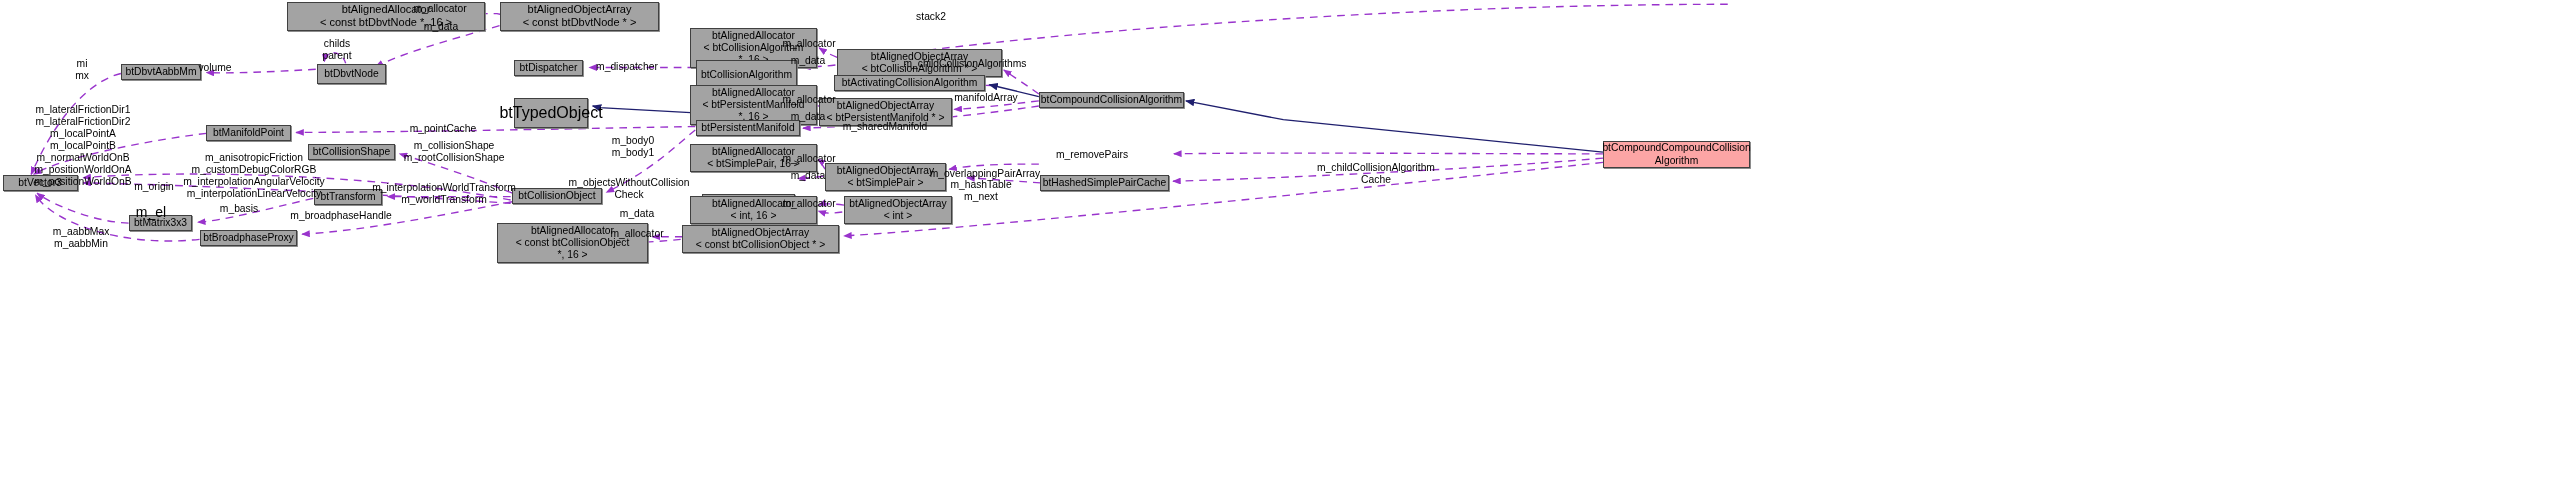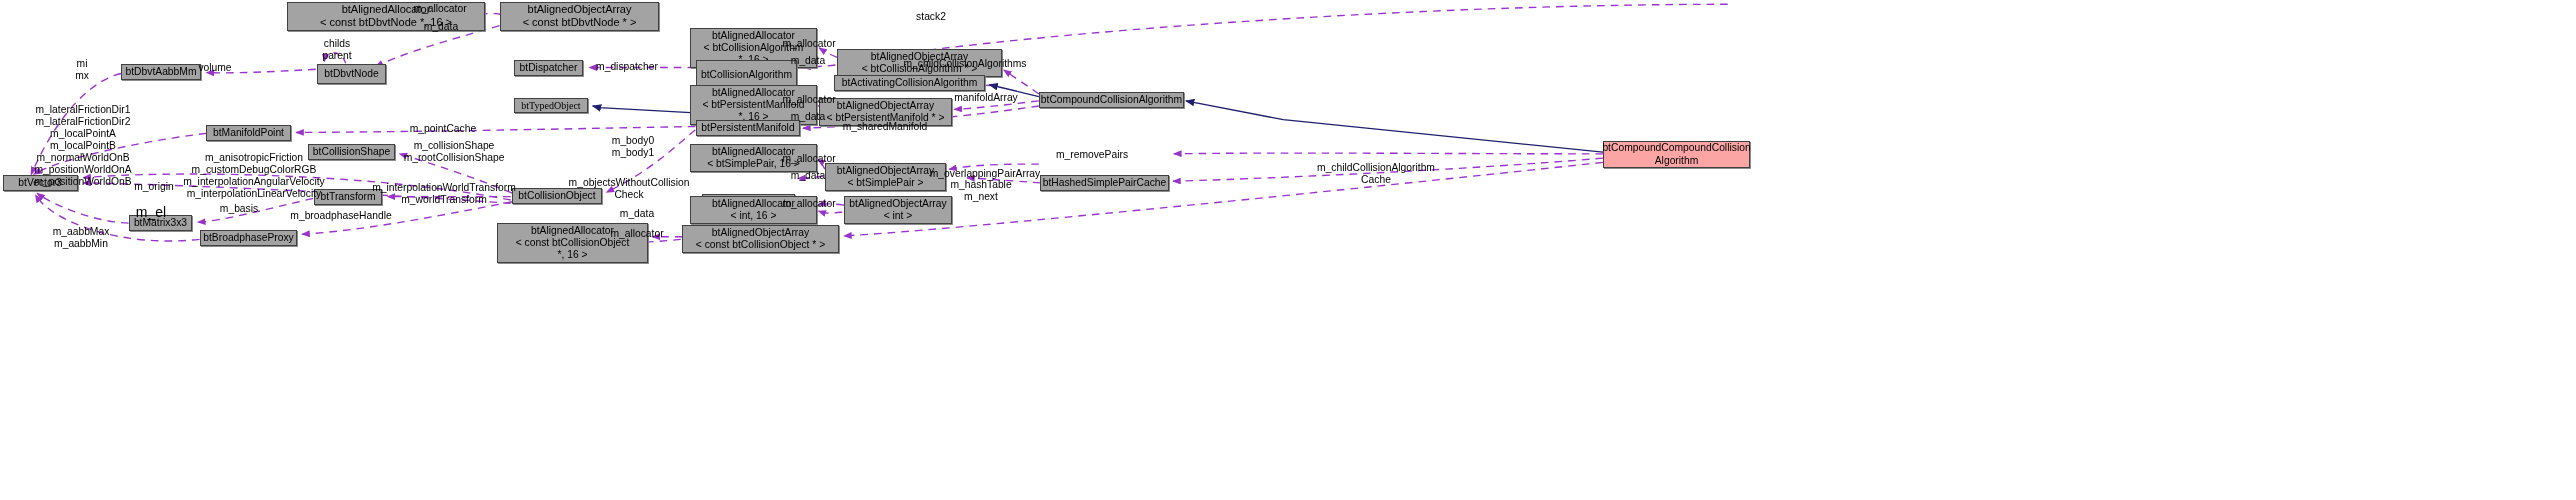--- a/index.html
+++ b/index.html
@@ -111,21 +111,21 @@
       <div class="node" style="left: 317px; top: 64px; width: 69px; height: 20px; font-size: 10.3px;">btDbvtNode</div>
       <div class="node" style="left: 514px; top: 60px; width: 69px; height: 16.3px; font-size: 10.3px;">btDispatcher</div>
       <div class="node" style="left: 696px; top: 60px; width: 101px; height: 30px; font-size: 10.3px;">btCollisionAlgorithm</div>
       <div class="node" style="left: 1039px; top: 92px; width: 145px; height: 16.3px; font-size: 10.3px;">btCompoundCollisionAlgorithm</div>
       <div class="node" style="left: 834px; top: 75px; width: 151px; height: 16.3px; font-size: 10.3px;">btActivatingCollisionAlgorithm</div>
       <div class="node" style="left: 690px; top: 85px; width: 127px; height: 40px; font-size: 10.3px;">btAlignedAllocator
 &lt; btPersistentManifold
 *, 16 &gt;</div>
       <div class="node" style="left: 819px; top: 98px; width: 133px; height: 28px; font-size: 10.3px;">btAlignedObjectArray
 &lt; btPersistentManifold * &gt;</div>
-      <div class="node" style="left: 514px; top: 98px; width: 74px; height: 15px; font-size: 10px; font-family: Liberation Serif, serif;">btTypedObject</div>
+      <div class="node" style="left: 514px; top: 98px; width: 74px; height: 30px; font-size: 16px;">btTypedObject</div>
       <div class="node" style="left: 206px; top: 125px; width: 85px; height: 16.3px; font-size: 10.3px;">btManifoldPoint</div>
       <div class="node" style="left: 696px; top: 120px; width: 104px; height: 16.3px; font-size: 10.3px;">btPersistentManifold</div>
       <div class="node" style="left: 308px; top: 144px; width: 87px; height: 16.3px; font-size: 10.3px;">btCollisionShape</div>
       <div class="node" style="left: 690px; top: 144px; width: 127px; height: 28px; font-size: 10.3px;">btAlignedAllocator
 &lt; btSimplePair, 16 &gt;</div>
       <div class="node" style="left: 825px; top: 163px; width: 121px; height: 28px; font-size: 10.3px;">btAlignedObjectArray
 &lt; btSimplePair &gt;</div>
       <div class="node" style="left: 702px; top: 174px; width: 93px; height: 16.3px; font-size: 10.3px; margin-top: 20px;">btSimplePair</div>
       <div class="node" style="left: 1040px; top: 175px; width: 129px; height: 16.3px; font-size: 10.3px;">btHashedSimplePairCache</div>
       <div class="node hl" style="left: 1603px; top: 141px; width: 147px; height: 27px; font-size: 10.3px;">btCompoundCompoundCollision

